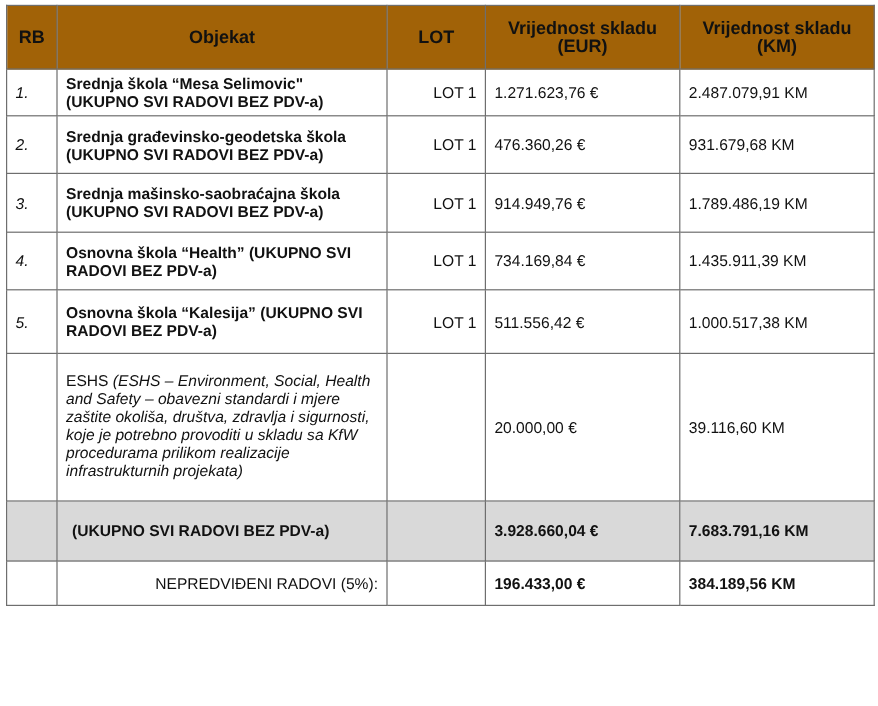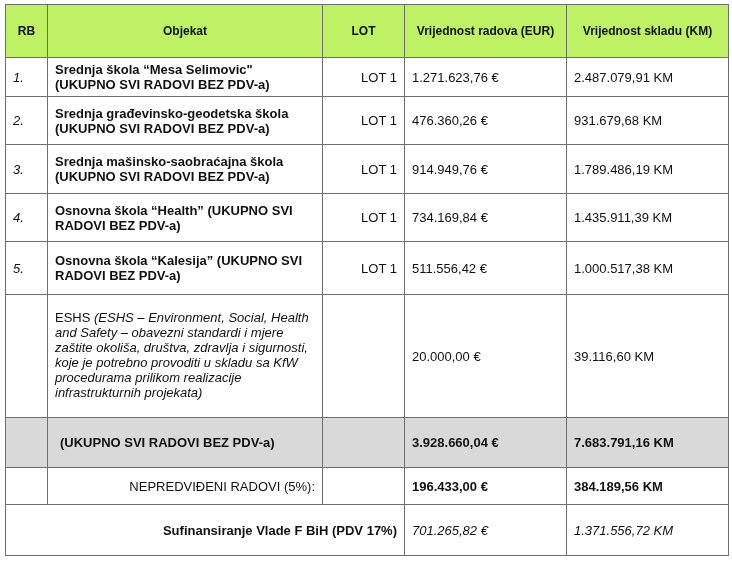--- a/index.html
+++ b/index.html
@@ -1,21 +1,21 @@
 <!DOCTYPE html>
 <html><head>
 <meta charset="utf-8">
 <style>
   html, body { margin: 0; padding: 0; background: #ffffff; }
   body { width: 732px; height: 588px; position: relative; overflow: hidden;
          font-family: "Liberation Sans", sans-serif; color: #111; }
   table { position: absolute; left: 5px; top: 4px; width: 723px;
           border-collapse: collapse; table-layout: fixed; font-size: 13px; line-height: 15px; }
   td, th { border: 1px solid #6e6e6e; padding: 0 7px; vertical-align: middle; }
-  th { background: #bef264; font-weight: bold; text-align: center; font-size: 12px; }
+  th { background: #a16207; font-weight: bold; text-align: center; font-size: 15px; }
   .gray td { background: #d9d9d9; }
   .rb { font-style: italic; }
   .obj { font-weight: bold; }
   .lot { text-align: right; margin-top: 12px; }
   .num { padding-right: 8px; }
   .bold { font-weight: bold; margin-top: 28px; }
   .ital { font-style: italic; }
   .center { text-align: right; }
   .eshs-italic { font-style: italic; }
 </style>
@@ -28,21 +28,21 @@
     <col style="width:275px">
     <col style="width:82px">
     <col style="width:162px">
     <col style="width:162px">
   </colgroup>
   <thead>
     <tr style="height:53px">
       <th>RB</th>
       <th>Objekat</th>
       <th>LOT</th>
-      <th>Vrijednost radova (EUR)</th>
+      <th>Vrijednost skladu (EUR)</th>
       <th>Vrijednost skladu (KM)</th>
     </tr>
   </thead>
   <tbody>
     <tr style="height:39px">
       <td class="rb">1.</td>
       <td class="obj">Srednja škola “Mesa Selimovic" (UKUPNO SVI RADOVI BEZ PDV-a)</td>
       <td class="lot">LOT 1</td>
       <td class="num">1.271.623,76 €</td>
       <td class="num">2.487.079,91 KM</td>
@@ -91,19 +91,14 @@
       <td class="num bold">3.928.660,04 €</td>
       <td class="num bold">7.683.791,16 KM</td>
     </tr>
     <tr style="height:37px">
       <td></td>
       <td class="center">NEPREDVIĐENI RADOVI (5%):</td>
       <td></td>
       <td class="num bold">196.433,00 €</td>
       <td class="num bold">384.189,56 KM</td>
     </tr>
-    <tr style="height:51px">
-      <td colspan="3" class="center bold">Sufinansiranje Vlade F BiH (PDV 17%)</td>
-      <td class="num ital">701.265,82 €</td>
-      <td class="num ital">1.371.556,72 KM</td>
-    </tr>
   </tbody>
 </table>
 
 </body></html>

